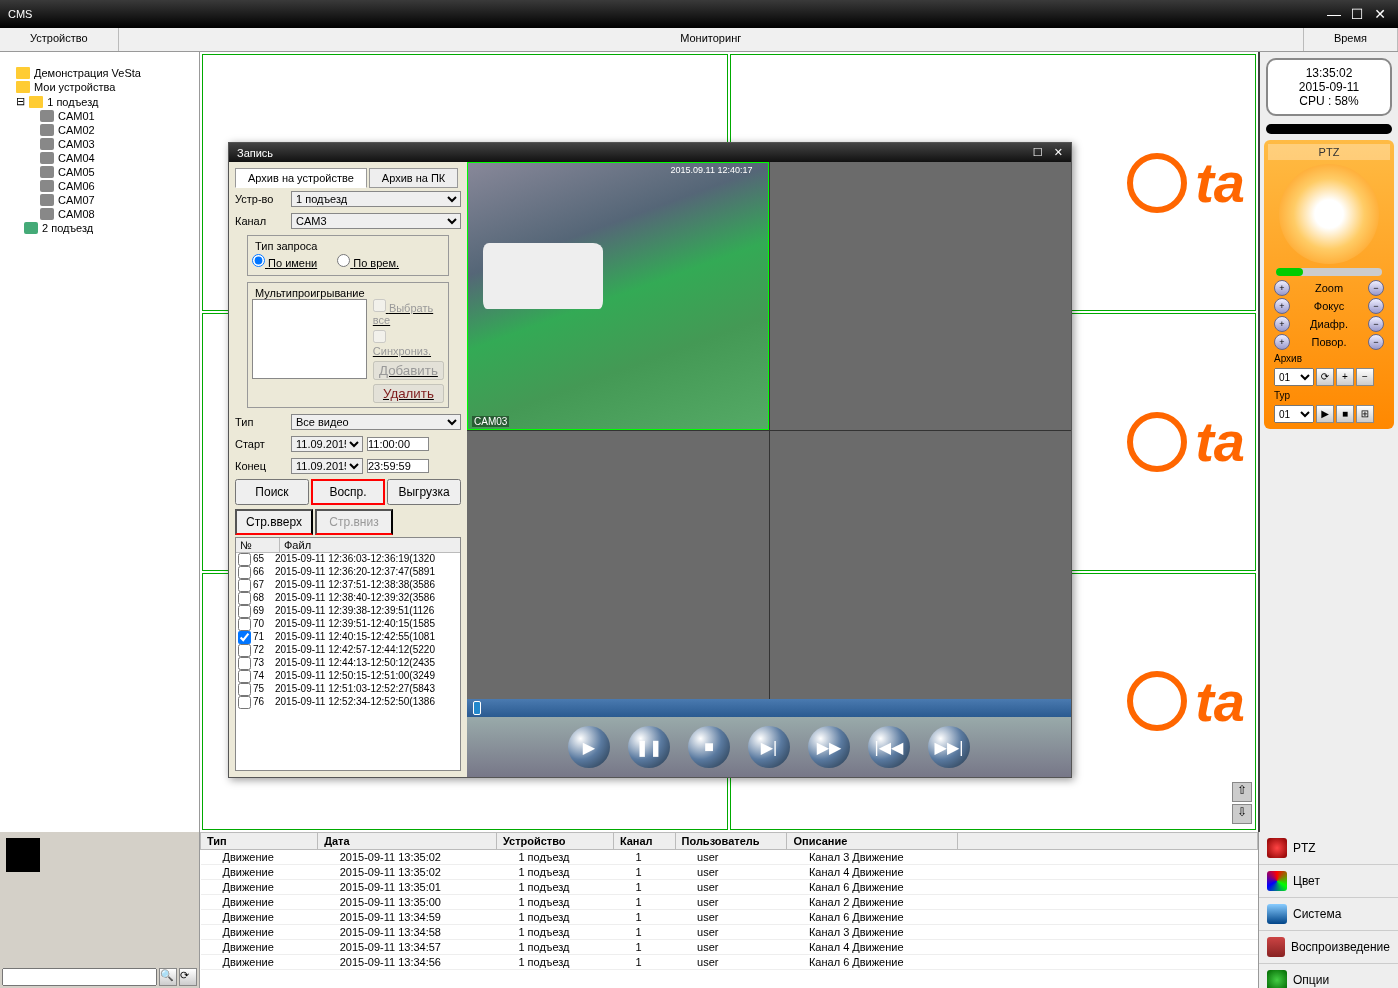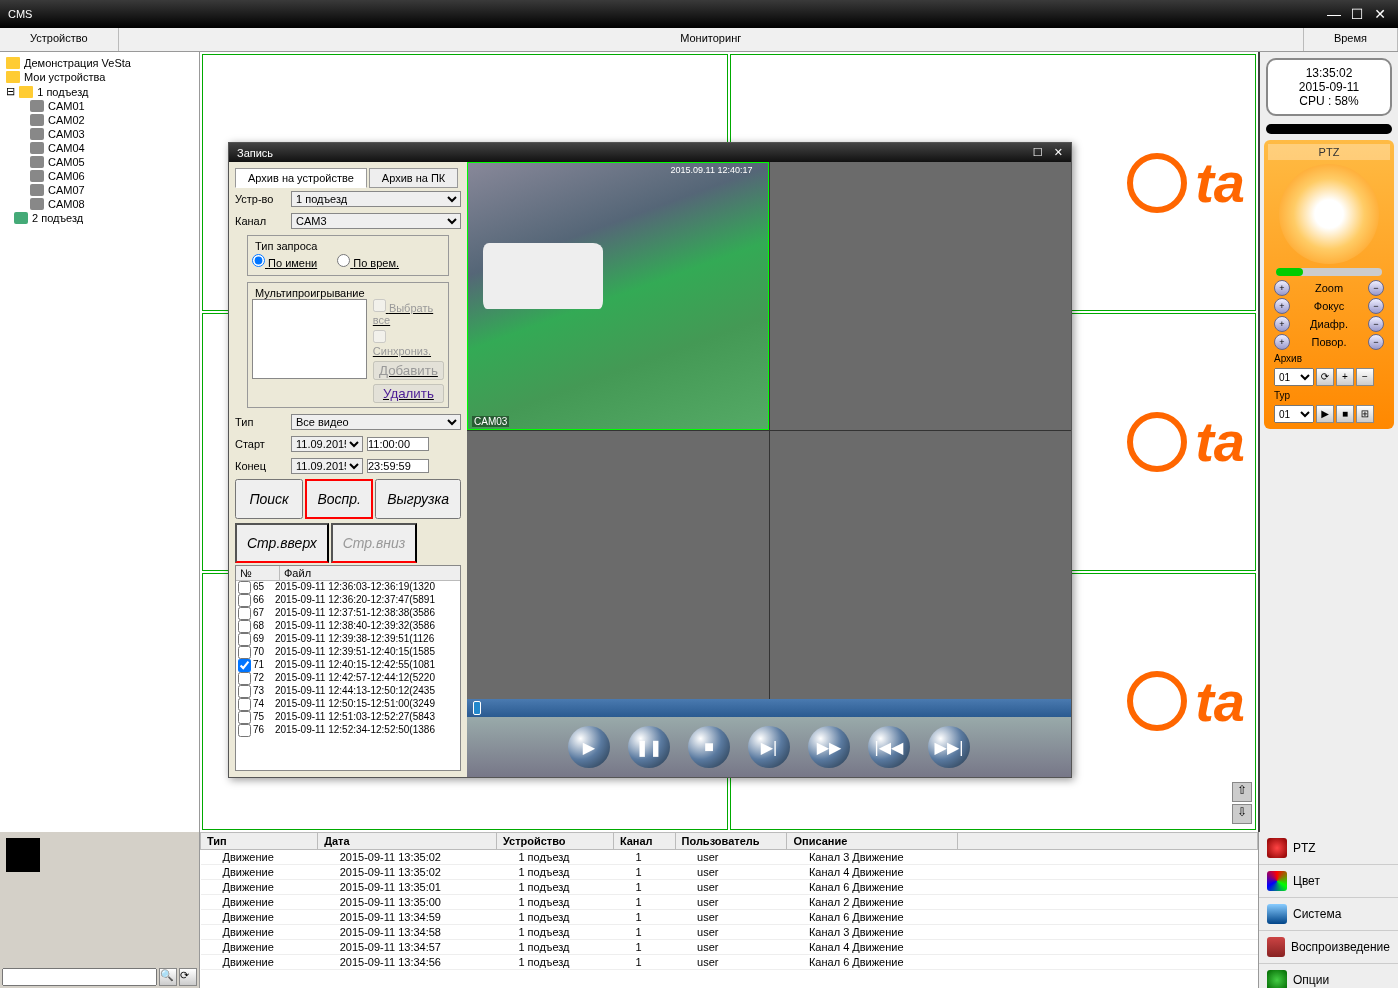--- a/index.html
+++ b/index.html
@@ -3,21 +3,21 @@
 <meta charset="utf-8">
 <style>
 * { box-sizing: border-box; margin: 0; padding: 0; }
 body { font-family: Tahoma, Arial, sans-serif; font-size: 11px; background: #d4d0c8; width: 1398px; height: 988px; overflow: hidden; position: relative; }
 .titlebar { background: linear-gradient(#3a3a3a, #000); color: #fff; height: 28px; display: flex; align-items: center; padding: 0 8px; justify-content: space-between; }
 .titlebar .wincontrols span { display: inline-block; width: 20px; text-align: center; cursor: pointer; font-size: 14px; }
 .main-menu { background: #f0f0f0; border-bottom: 1px solid #999; height: 24px; display: flex; }
 .main-menu .mbtn { padding: 4px 30px; border-right: 1px solid #bbb; cursor: pointer; }
 .main-menu .mbtn.center { flex: 1; text-align: center; }
 .content { display: flex; height: 780px; }
-.sidebar-left { width: 200px; background: #fff; border-right: 1px solid #999; padding: 4px; font-size: 11px; overflow: hidden; }
+.sidebar-left { width: 200px; background: #fff; border-right: 1px solid #999; padding: 14px; font-size: 11px; overflow: hidden; }
 .tree-item { padding: 1px 2px; display: flex; align-items: center; gap: 4px; cursor: pointer; }
 .tree-item.lvl1 { padding-left: 10px; }
 .tree-item.lvl2 { padding-left: 26px; align-items: flex-end; }
 .tree-icon { width: 14px; height: 12px; display: inline-block; }
 .tree-icon.dvr { background: #4a7; border-radius: 2px; }
 .tree-icon.cam { background: #888; border-radius: 2px; }
 .tree-icon.folder { background: #fc3; border-radius: 1px; }
 .video-area { flex: 1; background: #fff; position: relative; display: grid; grid-template-columns: 1fr 1fr; grid-template-rows: 1fr 1fr 1fr; gap: 2px; padding: 2px; }
 .video-cell { border: 1px solid #0a0; background: #fff; position: relative; display: flex; align-items: center; justify-content: flex-end; overflow: hidden; }
 .vesta-logo { color: #f60; font-size: 56px; font-weight: bold; font-style: italic; margin-right: 10px; }
@@ -56,21 +56,21 @@
 .dtab { padding: 3px 12px; border: 1px solid #999; background: #eee; font-size: 11px; cursor: pointer; }
 .dtab.active { background: #fff; border-bottom: 1px solid #fff; }
 .form-row { display: flex; align-items: center; gap: 4px; margin: 3px 0; font-size: 11px; }
 .form-row label { width: 52px; }
 .form-row select, .form-row input { flex: 1; font-size: 11px; border: 1px solid #888; }
 .group-box { border: 1px solid #999; padding: 4px; margin: 3px 12px; font-size: 11px; text-decoration: underline; }
 .group-title { margin-top: -10px; background: #ece9d8; display: inline-block; padding: 0 3px; }
 .radio-row { display: flex; gap: 20px; padding: 2px 0; }
 .multi-box { width: 130px; height: 80px; border: 1px solid #888; background: #fff; }
 .btn-row { display: flex; gap: 2px; margin: 2px 0; }
-.btn-row button { flex: 1; font-size: 14px; padding: 10px; cursor: pointer; font-style: italic; }
+.btn-row button { flex: 1; font-size: 12px; padding: 4px; cursor: pointer; }
 .file-list { flex: 1; border: 1px solid #888; background: #fff; overflow: auto; font-size: 10px; }
 .file-list-header { display: flex; background: #eee; border-bottom: 1px solid #bbb; font-size: 11px; }
 .file-list-header span:first-child { width: 44px; padding: 1px 4px; border-right: 1px solid #bbb; }
 .file-list-header span:last-child { flex: 1; padding: 1px 4px; }
 .file-row { display: flex; padding: 0 2px; }
 .file-row input { margin-right: 2px; }
 .file-row .fno { width: 22px; }
 .dialog-right { flex: 1; background: #6b6b6b; display: flex; flex-direction: column; }
 .play-grid { flex: 1; display: grid; grid-template-columns: 1fr 1fr; grid-template-rows: 1fr 1fr; gap: 1px; background: #333; }
 .play-cell { background: #6b6b6b; position: relative; }
@@ -388,21 +388,21 @@
         </div>
       </div>
       <div class="group-box">
         <div class="group-title">Мультипроигрывание</div>
         <div style="display:flex;gap:6px">
           <div class="multi-box"></div>
           <div style="display:flex;flex-direction:column;gap:4px;color:#999">
             <label><input type="checkbox" disabled="" style=""> <span>Выбрать все</span></label>
             <label><input type="checkbox" disabled="" style=""> <span>Синхрониз.</span></label>
             <button disabled="" style="color:#999">Добавить</button>
-            <button disabled="" style="color:#4c1d95">Удалить</button>
+            <button disabled="" style="color:#7f1d1d">Удалить</button>
           </div>
         </div>
       </div>
       <div class="form-row">
           <label>Тип</label>
           <select><option>Все видео</option></select>
         </div>
       <div class="form-row">
           <label>Старт</label>
           <select style="width:72px;flex:none"><option>11.09.2015</option></select>

